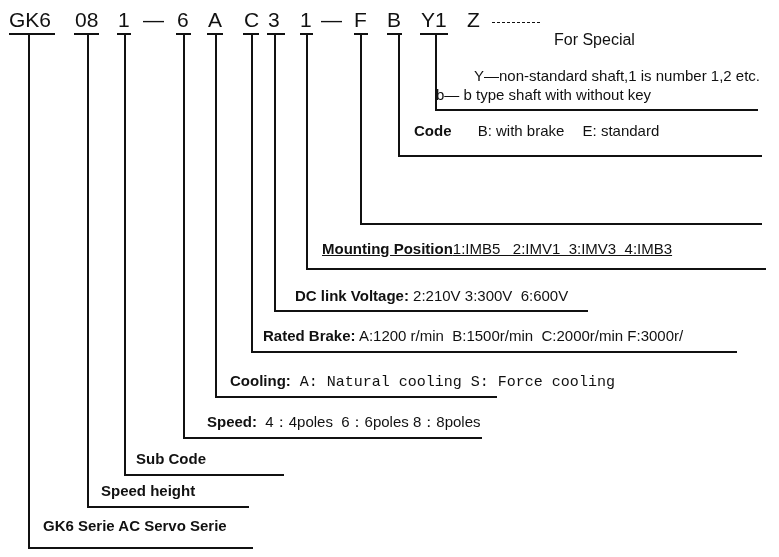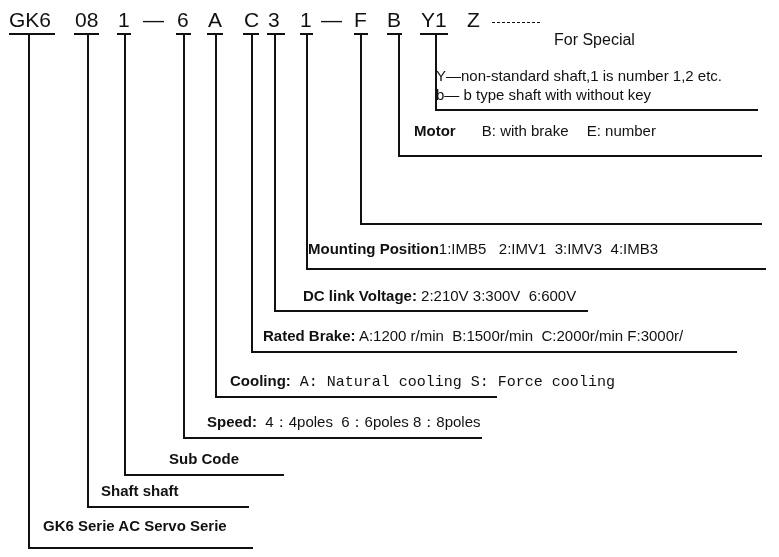--- a/index.html
+++ b/index.html
@@ -64,44 +64,44 @@
 <div class="h" style="left:360px;top:223px;width:402px;"></div>
 <div class="h" style="left:306px;top:268px;width:460px;"></div>
 <div class="h" style="left:274px;top:310px;width:314px;"></div>
 <div class="h" style="left:251px;top:351px;width:486px;"></div>
 <div class="h" style="left:215px;top:396px;width:282px;"></div>
 <div class="h" style="left:183px;top:437px;width:299px;"></div>
 <div class="h" style="left:124px;top:474px;width:160px;"></div>
 <div class="h" style="left:87px;top:506px;width:162px;"></div>
 <div class="h" style="left:28px;top:547px;width:225px;"></div>
 
-<div class="lbl" style="left:436px;top:67px;">Y—non-standard shaft,1 is number 1,2 etc.</div>
+<div class="lbl" style="left:436px;top:67px;padding-left:38px;">Y—non-standard shaft,1 is number 1,2 etc.</div>
 <div class="lbl" style="left:436px;top:86px;">b— b type shaft with without key</div>
 
 <div class="lbl" style="left:414px;top:122px;">
-  <b>Motor</b>
+  <b>Code</b>
   <span style="margin-left:22px;">B: with brake</span>
-  <span style="margin-left:14px;">E: number</span>
+  <span style="margin-left:14px;">E: standard</span>
 </div>
 
-<div class="lbl" style="left:308px;top:240px;">
+<div class="lbl" style="left:322px;top:240px;text-decoration:underline;">
   <b>Mounting Position</b><span style="white-space:pre;">1:IMB5   2:IMV1  3:IMV3  4:IMB3</span>
 </div>
 
-<div class="lbl" style="left:295px;top:287px;margin-left:8px;">
+<div class="lbl" style="left:295px;top:287px;">
   <b>DC link Voltage:</b><span style="white-space:pre;"> 2:210V 3:300V  6:600V</span>
 </div>
 
 <div class="lbl" style="left:263px;top:327px;">
   <b>Rated Brake:</b><span style="white-space:pre;"> A:1200 r/min  B:1500r/min  C:2000r/min F:3000r/</span>
 </div>
 
 <div class="lbl" style="left:230px;top:372px;">
   <b>Cooling:</b><span style="white-space:pre;font-family:Liberation Mono, monospace;"> A: Natural cooling S: Force cooling</span>
 </div>
 
 <div class="lbl" style="left:207px;top:413px;">
   <b>Speed:</b><span style="white-space:pre;margin-top:10px;">  4：4poles  6：6poles 8：8poles</span>
 </div>
 
-<div class="lbl" style="left:136px;top:450px;font-weight:bold;margin-left:33px;">Sub Code</div>
-<div class="lbl" style="left:101px;top:482px;font-weight:bold;">Shaft shaft</div>
+<div class="lbl" style="left:136px;top:450px;font-weight:bold;">Sub Code</div>
+<div class="lbl" style="left:101px;top:482px;font-weight:bold;">Speed height</div>
 <div class="lbl" style="left:43px;top:517px;font-weight:bold;">GK6 Serie AC Servo Serie</div>
 
 </body></html>

